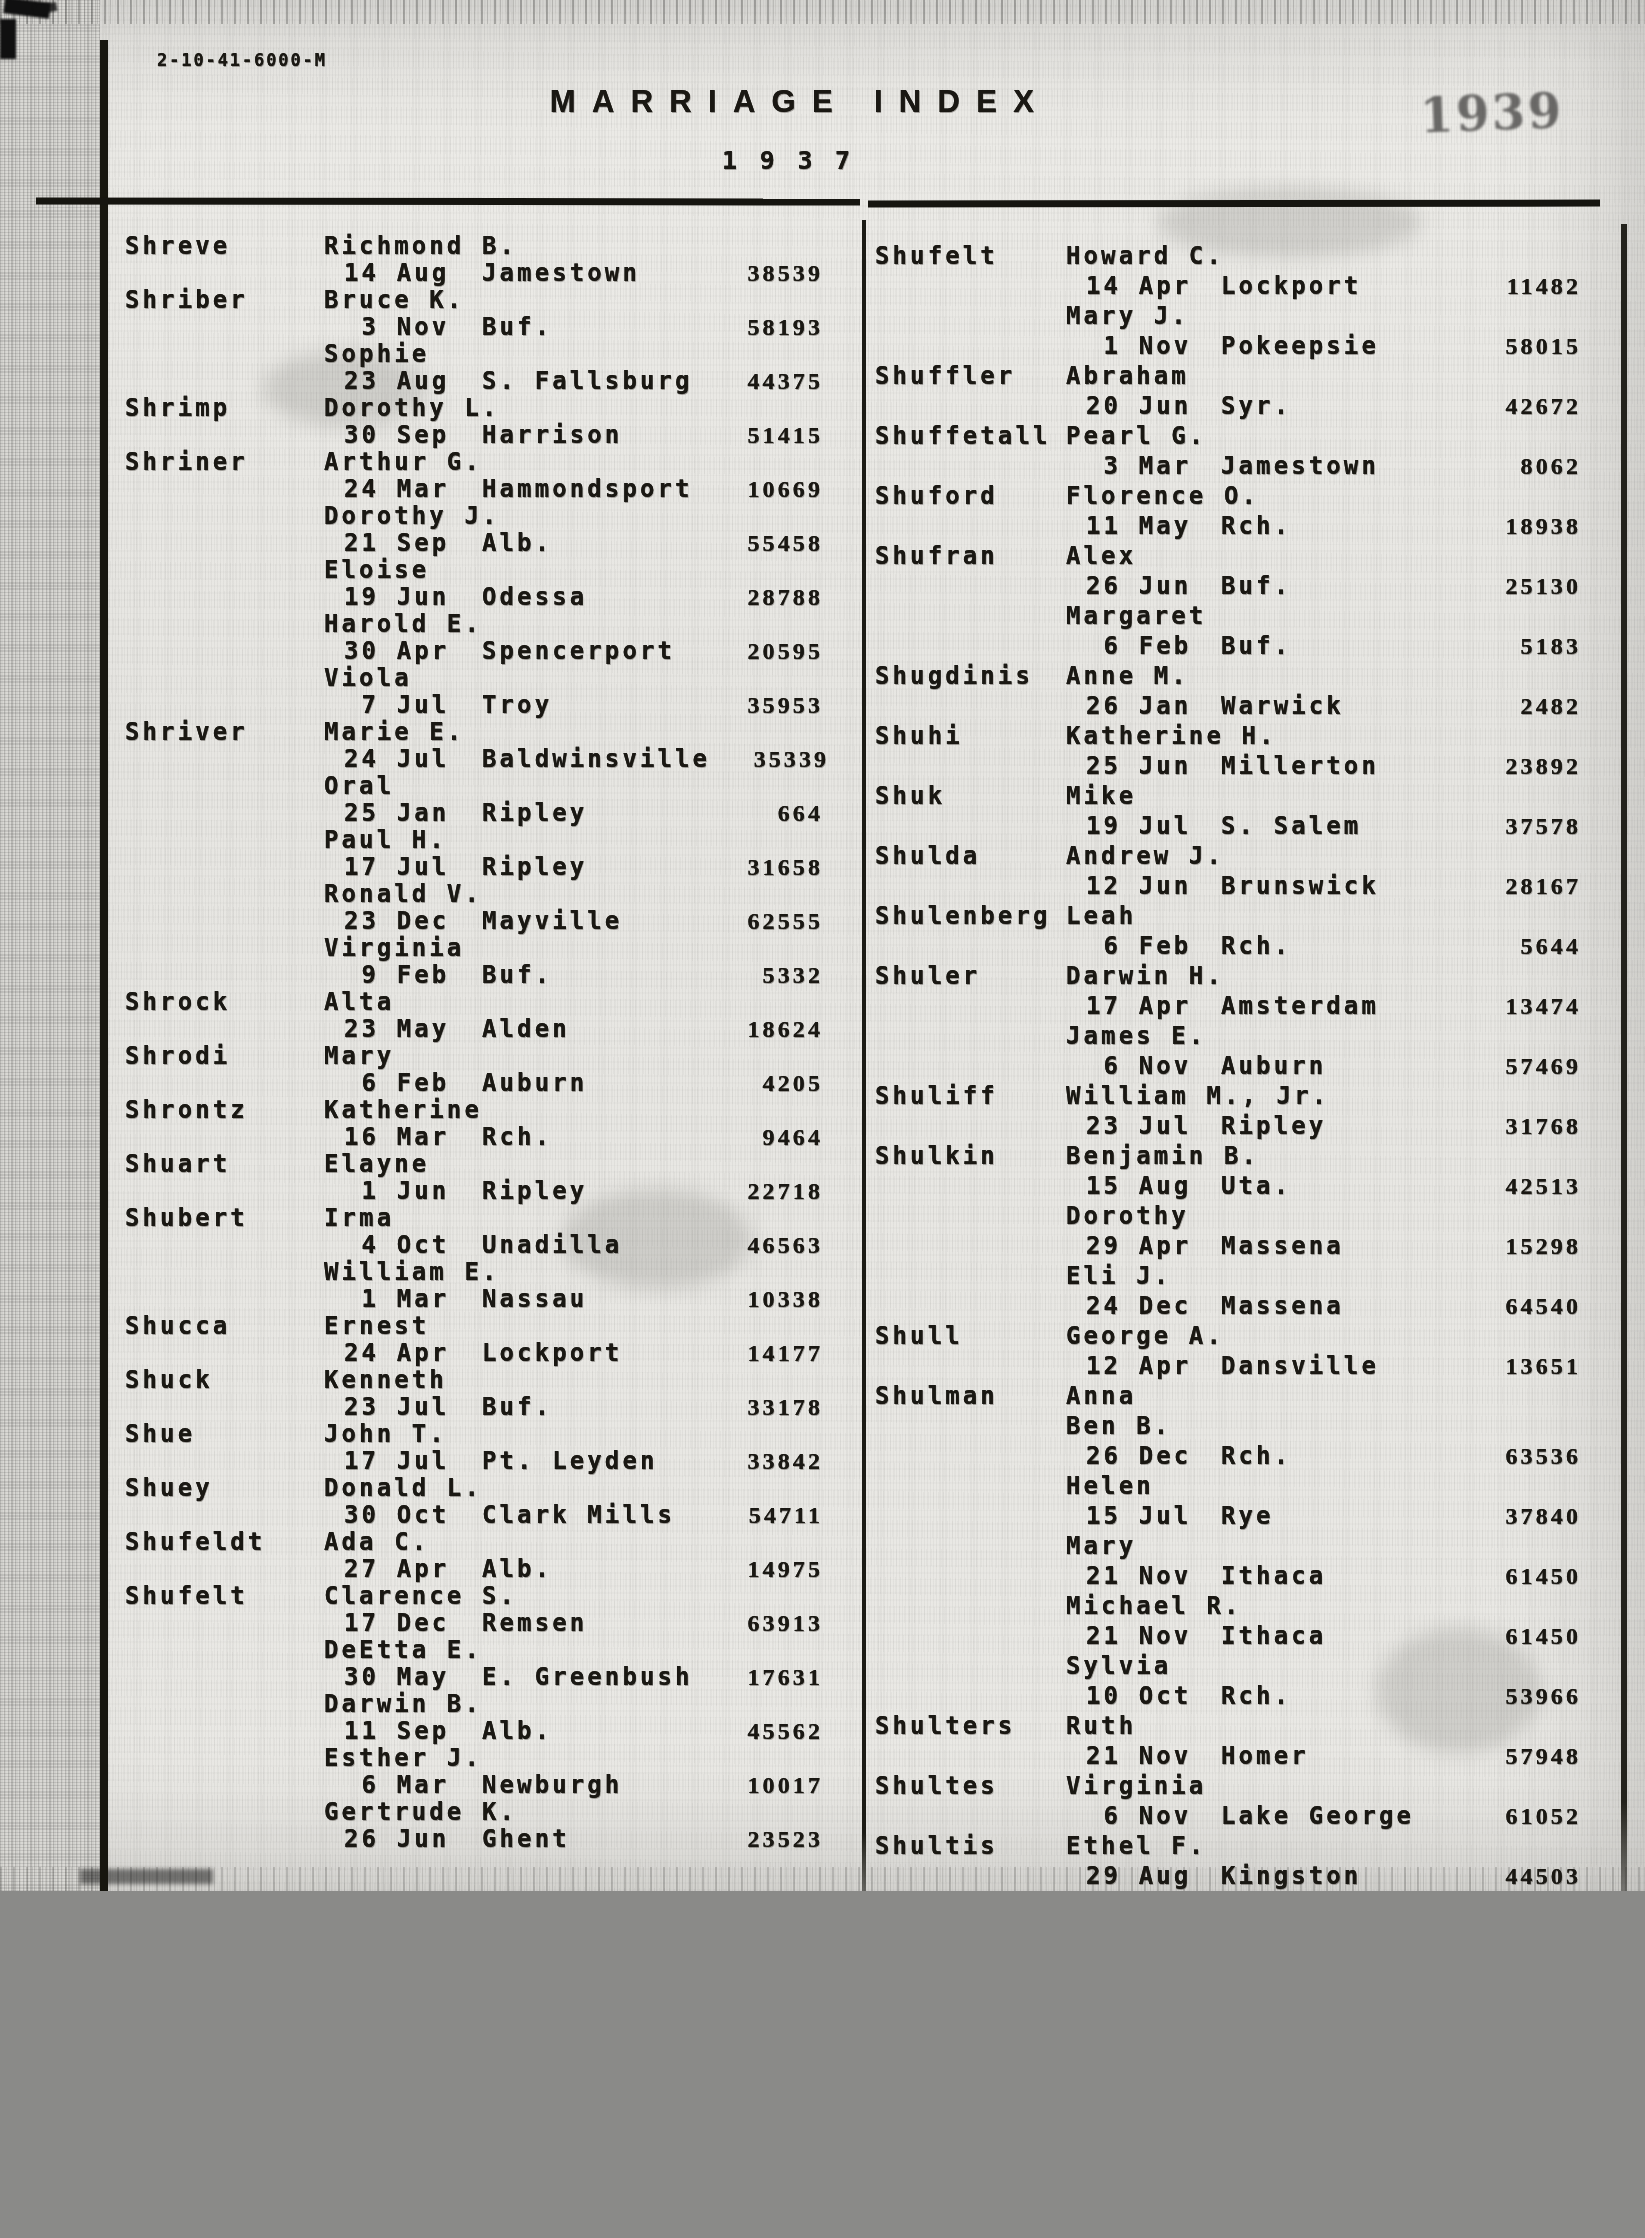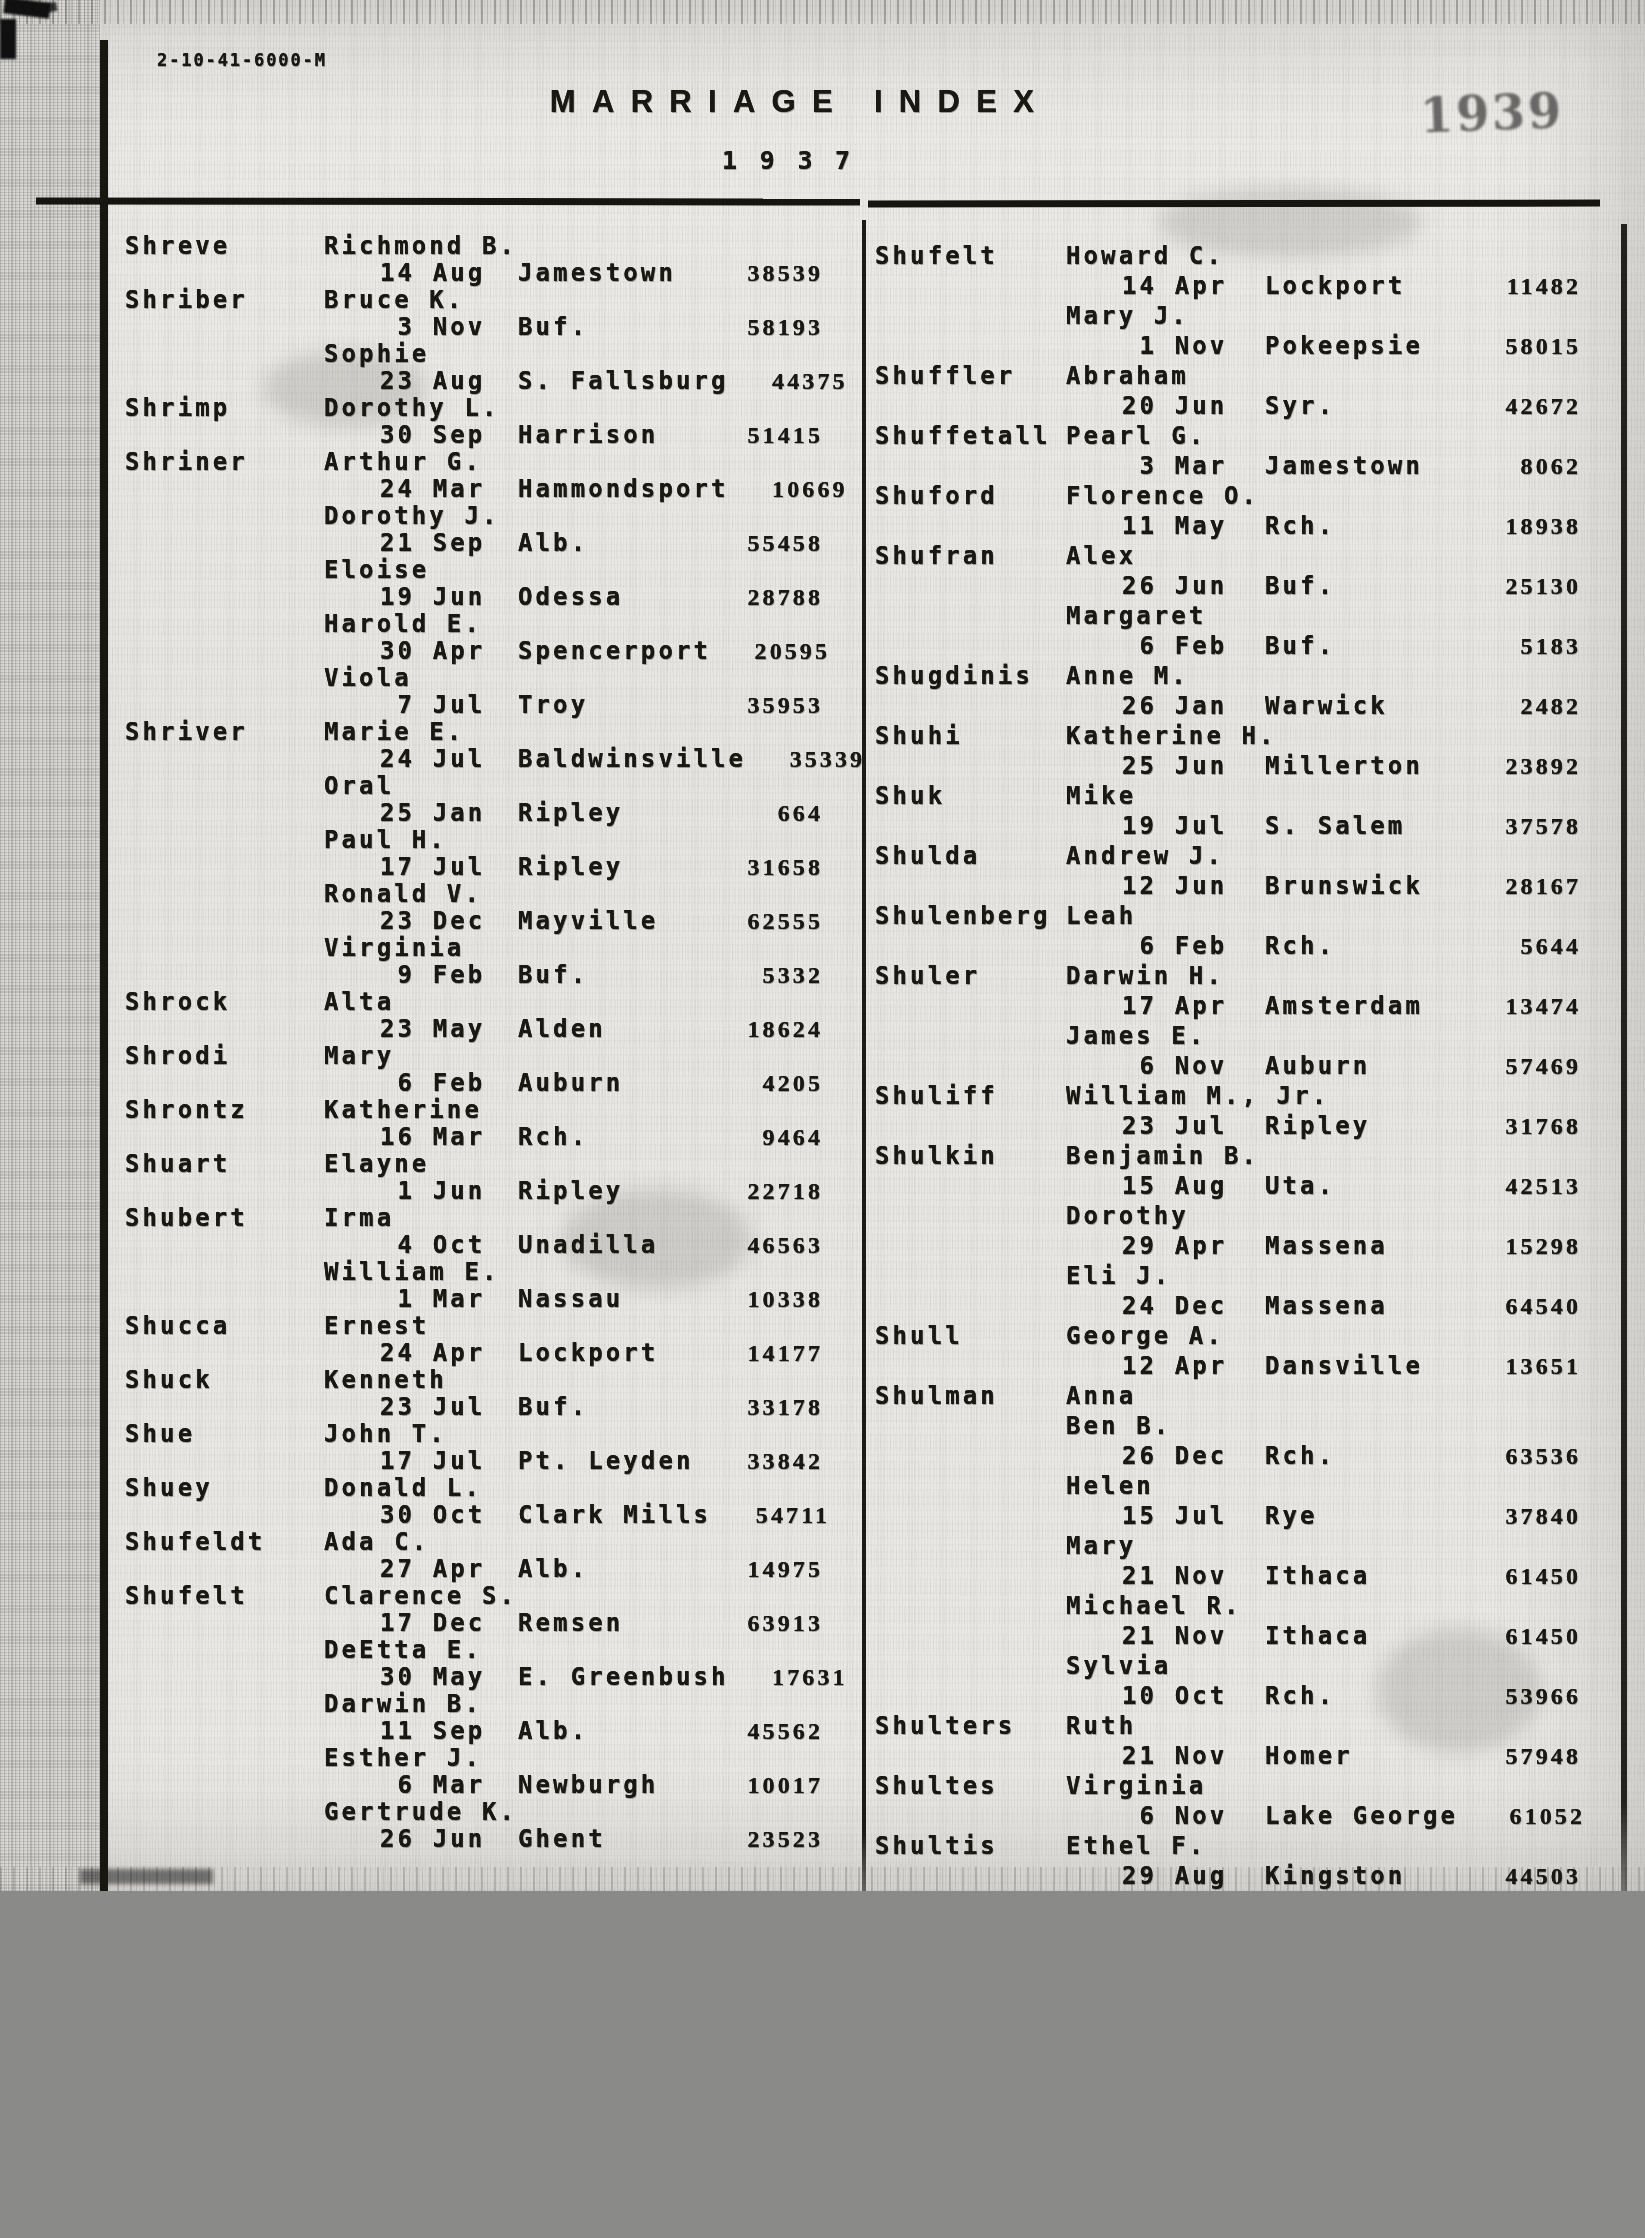--- a/index.html
+++ b/index.html
@@ -61,22 +61,22 @@
            filter:blur(0.9px); }
 
   .col { position:absolute; font-size:24px; letter-spacing:3.1px; filter:blur(0.2px); }
   .col-left  { left:125px;  top:233px; width:698px; line-height:27px; }
   .col-right { left:875px; top:241px; width:706px; line-height:30px; }
   .row { display:flex; white-space:pre; }
   .surname { flex:none; width:199px; overflow:visible; }
   .col-right .surname { width:191px; }
   .given { flex:1; }
   .detail-row { padding-left:219px; }
-  .col-right .detail-row { padding-left:211px;gap:8px; }
-  .date { flex:none; width:138px;margin-left:36px; }
+  .col-right .detail-row { padding-left:211px; }
+  .date { flex:none; width:138px; }
   .col-right .date { width:135px; }
   .place { flex:1; }
   .cert { flex:none; min-width:119px; text-align:right;font-family:Liberation Serif, serif; }
 </style>
 </head>
 <body>
 
 <div class="page">
   <div class="left-margin-strip"></div>
   <div class="top-noise-band"></div>

